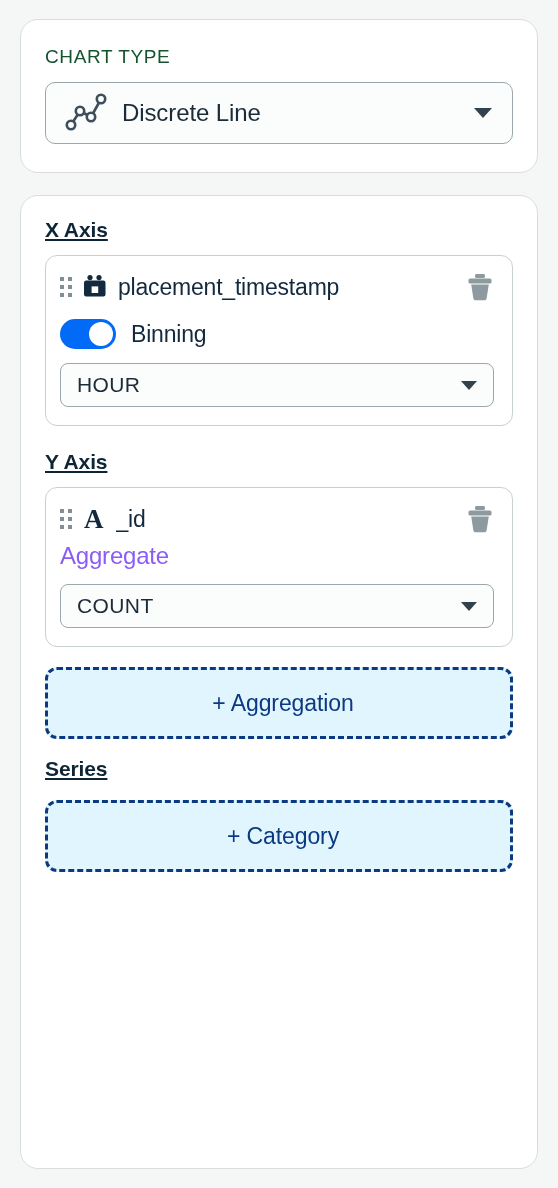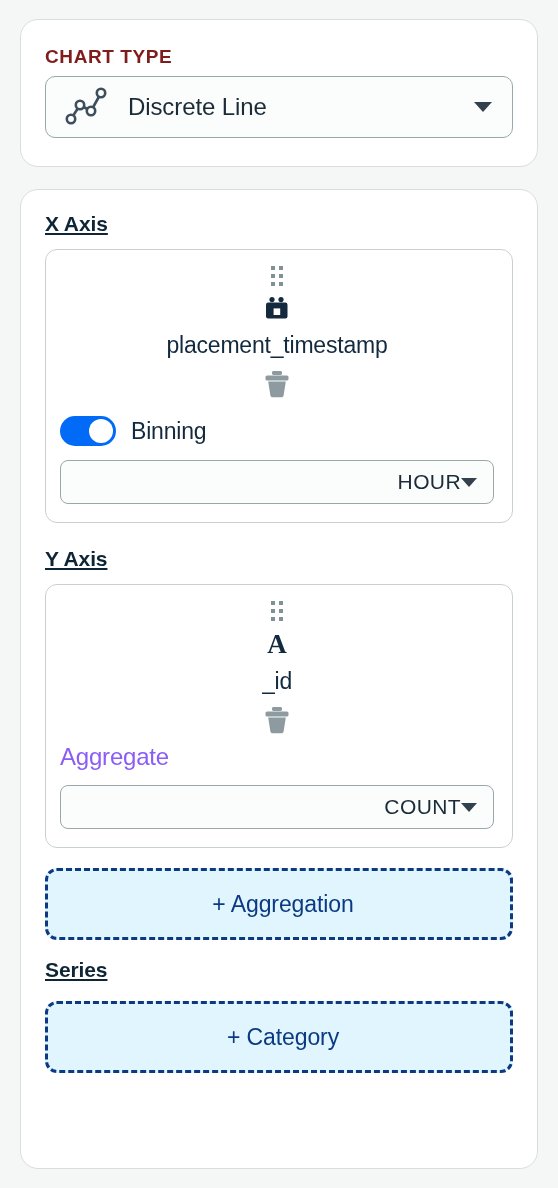--- a/index.html
+++ b/index.html
@@ -29,35 +29,35 @@
     border-radius: 18px;
   }
 
   
   .chart-type-card {
     padding: 26px 24px 28px 24px;
   }
 
   .section-caps-label {
     font-size: 19px;
-    font-weight: 700;
+    font-weight: 400;
     letter-spacing: 0.6px;
-    color: #7f1d1d;
-    margin-bottom: 8px;
+    color: #14532d;
+    margin-bottom: 14px;
   }
 
   .select-box {
     height: 62px;
     background: #fbfcfc;
     border: 1px solid #9aa8ab;
     border-radius: 10px;
     display: flex;
     align-items: center;
     padding: 0 20px 0 18px;
-    gap: 20px;
+    gap: 14px;
     cursor: pointer;
     position: relative;
   }
 
   .select-box .select-value {
     font-size: 24px;
     color: #1b2b38;
     flex: 1;
     letter-spacing: -0.1px;
   }
@@ -150,21 +150,20 @@
     border: 1px solid #c9d0d1;
     border-radius: 12px;
     padding: 16px 18px 18px 14px;
     background: #fff;
   }
 
   .field-row {
     display: flex;
     align-items: center;
     gap: 10px;
-    flex-direction: column;
   }
 
   .drag-handle {
     flex: 0 0 auto;
     width: 12px;
     display: grid;
     grid-template-columns: 4px 4px;
     grid-template-rows: 4px 4px 4px;
     gap: 4px 4px;
     cursor: grab;
@@ -233,21 +232,20 @@
   .inner-select {
     margin-top: 14px;
     height: 44px;
     background: #fbfcfc;
     border: 1px solid #9aa8ab;
     border-radius: 8px;
     display: flex;
     align-items: center;
     padding: 0 16px 0 16px;
     cursor: pointer;
-    text-align: right;
   }
   .inner-select .val {
     flex: 1;
     font-size: 21px;
     color: #1b2b38;
     letter-spacing: 0.4px;
   }
   .inner-select .caret {
     border-left-width: 8px;
     border-right-width: 8px;

